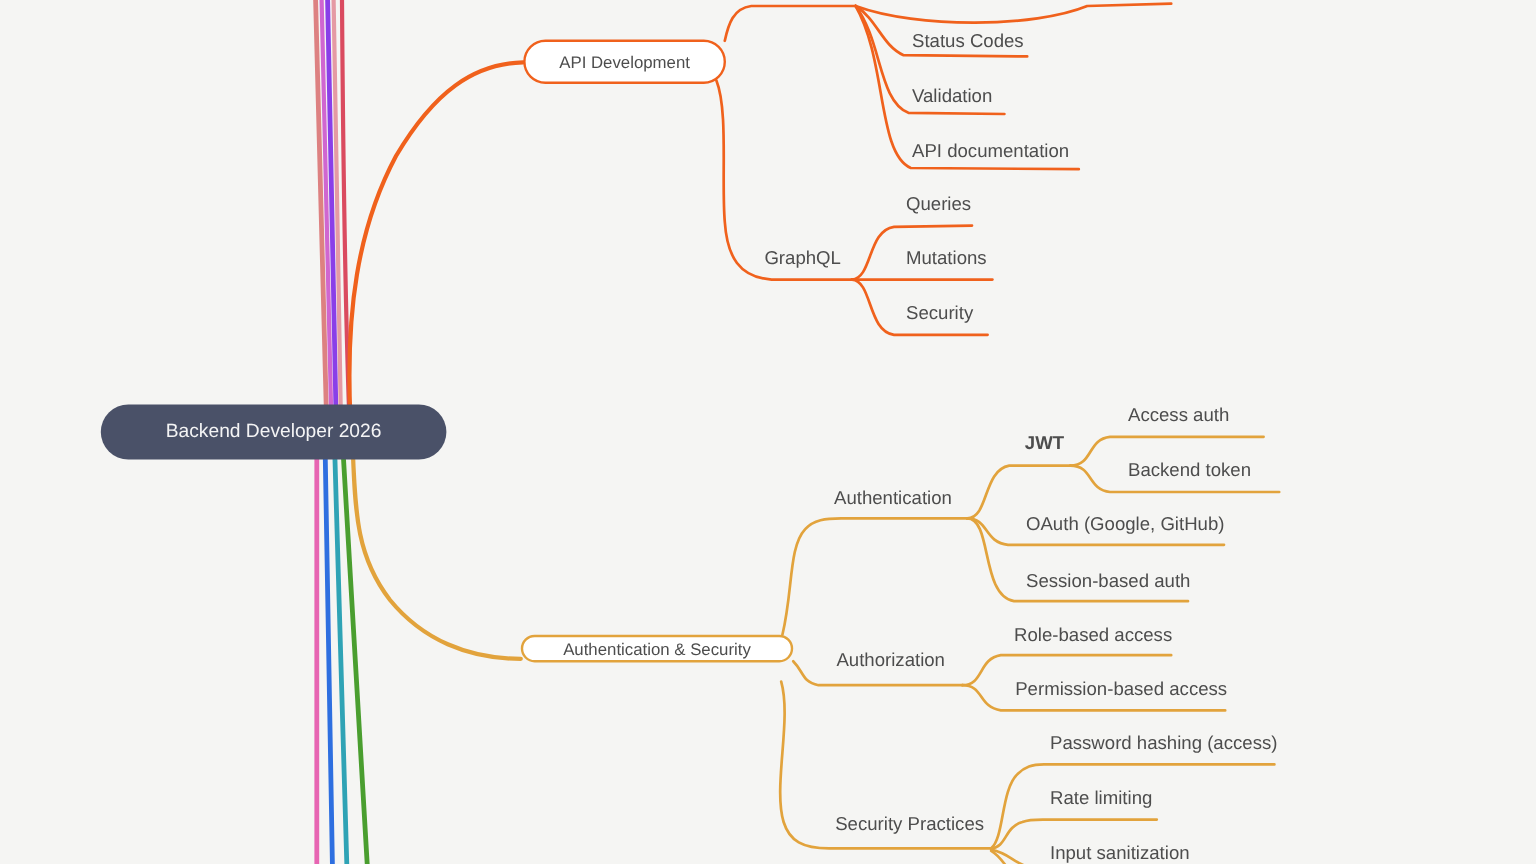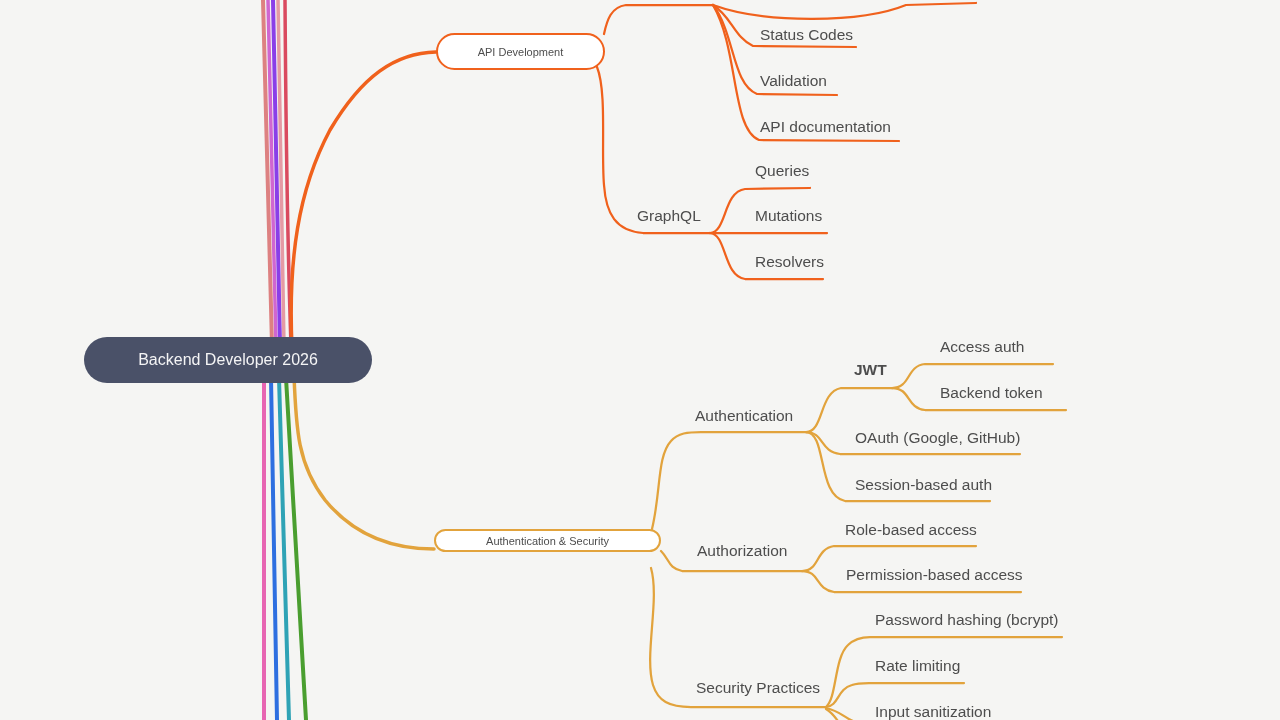--- a/index.html
+++ b/index.html
@@ -30,21 +30,21 @@
     position:absolute;
     font-size:15.5px;line-height:20px;
     color:var(--label-text);
     white-space:nowrap;
   }
   .pill{
     position:absolute;
     display:flex;align-items:center;justify-content:center;
     background:var(--node-bg);
     border-radius:24px;
-    font-size:11px;color:var(--label-text);
+    font-size:14px;color:var(--label-text);
     white-space:nowrap;
     box-sizing:border-box;
   }
   .pill.branch-orange{border:2px solid var(--orange);}
   .pill.branch-amber{border:2px solid var(--amber);}
   .pill.root{
     background:var(--root-bg);
     color:var(--root-text);
     font-size:16px;
     border:none;
@@ -112,31 +112,31 @@
     <span>Authentication &amp; Security</span>
   </div>
 
   <div class="leaf" style="left:760px;top:25px;">Status Codes</div>
   <div class="leaf" style="left:760px;top:71px;">Validation</div>
   <div class="leaf" style="left:760px;top:117px;">API documentation</div>
 
   <div class="leaf" style="left:637px;top:206px;">GraphQL</div>
   <div class="leaf" style="left:755px;top:161px;">Queries</div>
   <div class="leaf" style="left:755px;top:206px;">Mutations</div>
-  <div class="leaf" style="left:755px;top:252px;">Resolvers</div>
+  <div class="leaf" style="left:755px;top:252px;">Security</div>
 
   <div class="leaf" style="left:695px;top:406px;">Authentication</div>
   <div class="leaf" style="left:854px;top:360px;font-weight:bold;">JWT</div>
   <div class="leaf" style="left:940px;top:337px;">Access auth</div>
   <div class="leaf" style="left:940px;top:383px;">Backend token</div>
   <div class="leaf" style="left:855px;top:428px;">OAuth (Google, GitHub)</div>
   <div class="leaf" style="left:855px;top:475px;">Session-based auth</div>
 
   <div class="leaf" style="left:697px;top:541px;">Authorization</div>
   <div class="leaf" style="left:845px;top:520px;text-align:right;">Role-based access</div>
   <div class="leaf" style="left:846px;top:565px;">Permission-based access</div>
 
   <div class="leaf" style="left:696px;top:678px;">Security Practices</div>
-  <div class="leaf" style="left:875px;top:610px;">Password hashing (bcrypt)</div>
+  <div class="leaf" style="left:875px;top:610px;">Password hashing (access)</div>
   <div class="leaf" style="left:875px;top:656px;">Rate limiting</div>
   <div class="leaf" style="left:875px;top:702px;">Input sanitization</div>
 
 </div>
 
 </body></html>

